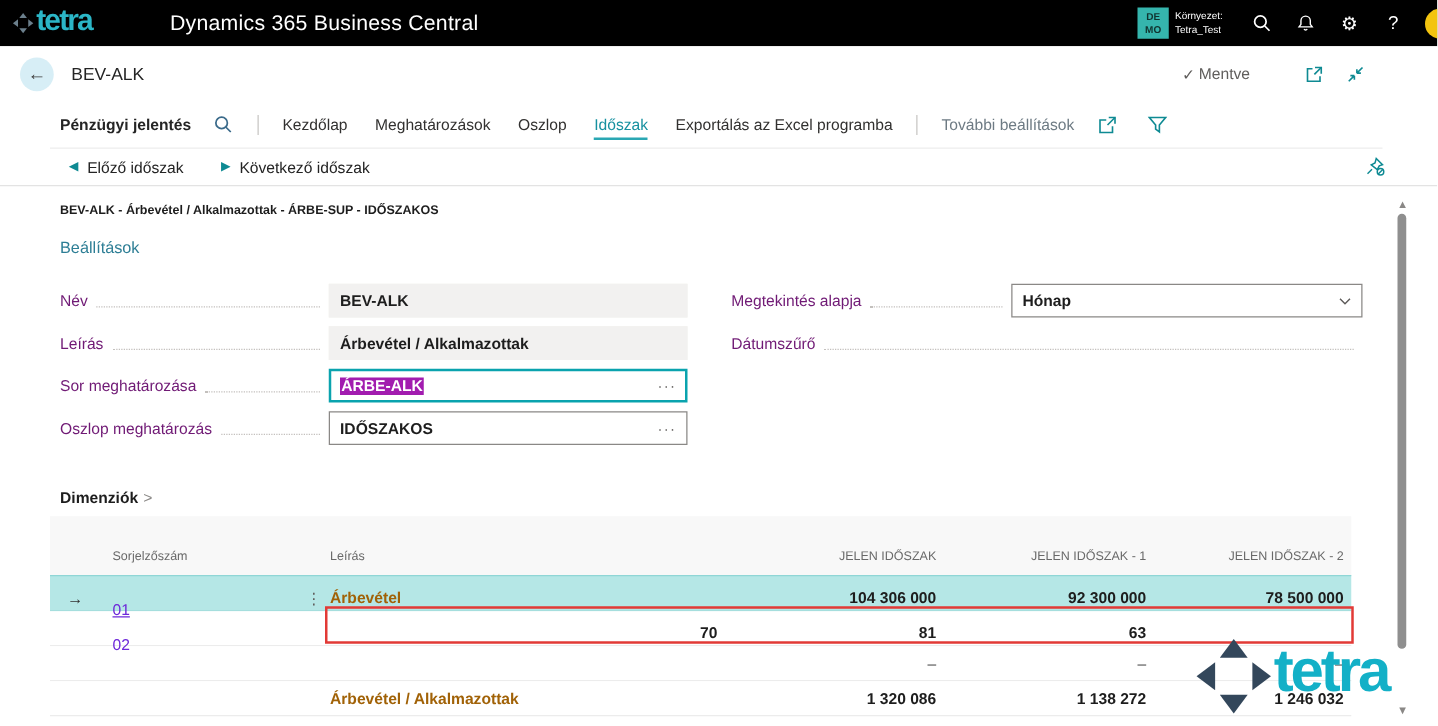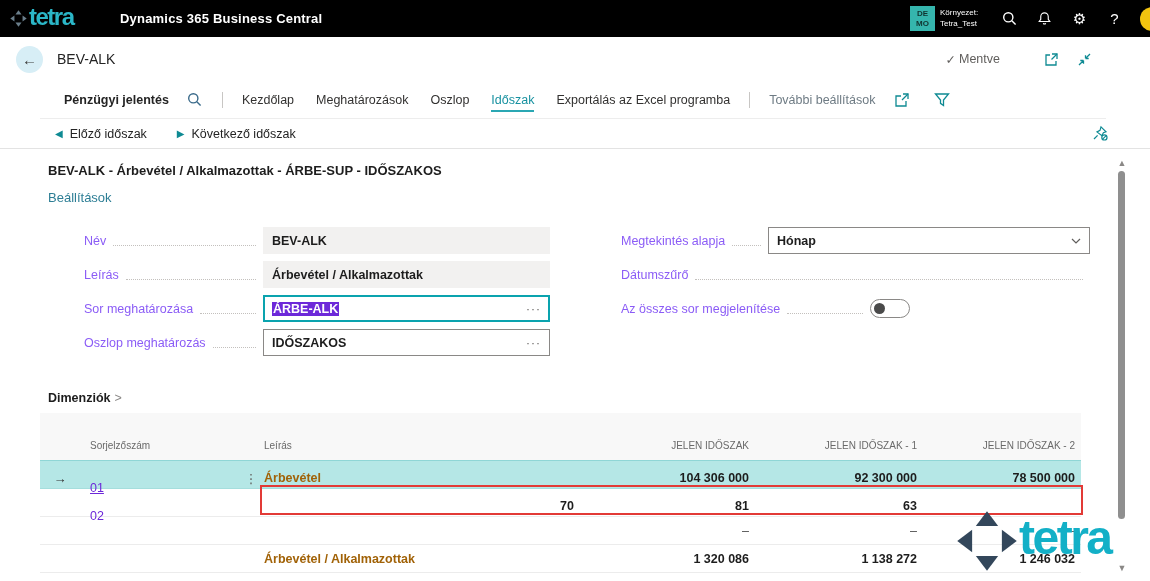--- a/index.html
+++ b/index.html
@@ -6,75 +6,75 @@
   .screen{position:relative;width:1150px;height:581px;background:#fff;overflow:hidden;
           font-family:"Liberation Sans",sans-serif;color:#323130;}
 
   
   .topbar{position:absolute;left:0;top:0;width:1150px;height:37px;background:#000;
           display:flex;align-items:center;color:#fff;}
   .brand{display:flex;align-items:center;padding-left:10px;width:110px;cursor:pointer;}
   .brand-mark{width:17px;height:17px;}
   .brand-text{color:#2bb6c7;font-size:24px;font-weight:700;letter-spacing:-1.5px;line-height:1;
               transform:translateY(-2px);margin-left:2px;}
-  .apptitle{font-size:13px;font-weight:700;margin-left:0;letter-spacing:.2px;}
+  .apptitle{font-size:17px;font-weight:400;margin-left:16px;letter-spacing:.2px;}
   .top-right{margin-left:auto;display:flex;align-items:center;}
   .demo-badge{width:25px;height:25px;background:#35b5ad;color:#10332f;font-size:8px;font-weight:700;
               line-height:1.25;display:flex;flex-direction:column;align-items:center;justify-content:center;}
   .env{font-size:8px;line-height:1.3;margin-left:5px;width:52px;display:flex;flex-direction:column;}
   .tb-icon{width:35px;height:37px;display:flex;align-items:center;justify-content:center;
            font-size:14px;color:#fff;cursor:pointer;}
   .tb-icon.glyph{font-size:15px;}
   .avatar{width:24px;height:24px;border-radius:50%;background:#f3c40f;margin-left:8px;margin-right:-14px;flex:none;}
 
   
   .pagebar{position:absolute;left:0;top:37px;width:1150px;height:44px;display:flex;align-items:center;background:#fff;}
   .back-btn{width:27px;height:27px;border-radius:50%;background:#d7eef6;color:#3b3a39;display:flex;
             align-items:center;justify-content:center;font-size:15px;margin-left:16px;cursor:pointer;}
   .page-title{margin-left:14px;font-size:14px;color:#242424;}
   .pagebar-right{position:absolute;right:58px;top:0;height:44px;display:flex;align-items:center;}
   .saved{color:#605e5c;font-size:12.5px;margin-right:26px;display:flex;align-items:center;gap:3px;}
   .pb-icon{margin-left:18px;display:flex;align-items:center;cursor:pointer;}
 
   
-  .ribbon-row1{position:absolute;left:16px;top:81px;width:978px;height:37px;display:flex;align-items:center;
+  .ribbon-row1{position:absolute;left:0;top:81px;width:978px;height:37px;display:flex;align-items:center;
                padding-left:48px;box-sizing:border-box;}
   .root-label{font-weight:700;font-size:12.5px;color:#242424;}
   .rb-search{margin:0 12px 0 18px;display:flex;align-items:center;cursor:pointer;}
   .vsep{width:1px;height:16px;background:#c8c6c4;margin:0 8px;}
   .rtab{font-size:12.5px;margin:0 11px;padding:10px 0;position:relative;color:#323130;cursor:pointer;white-space:nowrap;}
   .rtab.active{color:#1791a0;}
   .rtab.active::after{content:"";position:absolute;left:0;right:0;bottom:5px;height:2px;background:#2aa7b3;}
   .rtab.more{color:#6e7b84;}
   .row1-right{margin-left:auto;display:flex;align-items:center;gap:24px;padding-right:44px;}
   .teal-icon{display:flex;align-items:center;cursor:pointer;}
   .hdiv1{position:absolute;left:40px;top:118px;width:1066px;height:1px;background:#ededed;}
   .ribbon-row2{position:absolute;left:0;top:119px;width:1150px;height:29px;display:flex;align-items:center;
                padding-left:55px;box-sizing:border-box;}
   .nav-btn{display:flex;align-items:center;gap:7px;font-size:12.5px;color:#242424;cursor:pointer;margin-right:30px;}
   .tri{color:#0e8a93;font-size:10px;line-height:1;}
   .pin-btn{position:absolute;right:42px;top:125px;cursor:pointer;}
   .hdiv2{position:absolute;left:0;top:148px;width:1150px;height:1px;background:#e3e3e3;}
 
   
-  .heading{position:absolute;left:48px;top:163px;font-size:13px;font-weight:700;color:#1d1d1d;}
+  .heading{position:absolute;left:48px;top:163px;font-size:10px;font-weight:700;color:#1d1d1d;}
   .section-label{position:absolute;left:48px;top:190px;font-size:13px;color:#2d7e95;cursor:pointer;}
 
   .form-row{position:absolute;display:flex;align-items:center;height:27px;}
   .form-row.l{left:48px;width:502px;}
   .form-row.r{left:585px;width:505px;}
-  .f-label{color:#8b5cf6;font-size:12.5px;white-space:nowrap;margin-left:36px;}
+  .f-label{color:#701a75;font-size:12.5px;white-space:nowrap;}
   .leader{flex:1;border-bottom:1px dotted #c3c0bd;margin:0 7px;transform:translateY(4px);height:1px;}
   .field{box-sizing:border-box;height:27px;flex:none;display:flex;align-items:center;padding:0 8px;
          font-size:12.5px;font-weight:600;color:#1d1d1d;background:#fff;border:1px solid #8a8886;}
   .form-row.l .field{width:287px;}
-  .form-row.r .field{width:322px;}
+  .form-row.r .field{width:281px;}
   .field.readonly{background:#f2f1f0;border:1px solid #f2f1f0;}
   .field.focused{border:2px solid #0aa3ae;padding:0 7px;}
-  .sel{background:#6d28d9;color:#fff;padding:0 1px;}
+  .sel{background:#a21caf;color:#fff;padding:0 1px;}
   .assist{margin-left:auto;color:#605e5c;font-weight:400;letter-spacing:1px;font-size:12px;cursor:pointer;}
   .chev{margin-left:auto;display:flex;align-items:center;}
   .toggle{width:38px;height:17px;border:1px solid #8a8886;border-radius:10px;background:#fff;position:relative;
           cursor:pointer;flex:none;}
   .toggle .knob{position:absolute;left:3px;top:3px;width:11px;height:11px;border-radius:50%;background:#4a4a4a;}
 
   .dim-link{position:absolute;left:48px;top:391px;font-size:12.5px;font-weight:700;color:#1d1d1d;cursor:pointer;}
   .dim-link .dchev{color:#8a8886;font-weight:400;margin-left:4px;}
 
   
@@ -275,27 +275,20 @@
         <svg width="10" height="6" viewBox="0 0 10 6" fill="none" stroke="#605e5c" stroke-width="1.2">
           <path d="M1 1l4 4 4-4"></path>
         </svg>
       </span>
     </div>
   </div>
   <div class="form-row r" style="top:261px;">
     <span class="f-label">Dátumszűrő</span>
     <span class="leader"></span>
   </div>
-  <div class="form-row r" style="top:295px;">
-    <span class="f-label">Az összes sor megjelenítése</span>
-    <span class="leader" style="flex:0 0 76px;"></span>
-    <div class="toggle">
-      <div class="knob"></div>
-    </div>
-  </div>
 
   <div class="dim-link">
     <span>Dimenziók</span><span class="dchev">&gt;</span>
   </div>
 
   <div class="grid">
     <div class="thead">
       <div class="th"></div>
       <div class="th no">Sorjelzőszám</div>
       <div class="th"></div>

